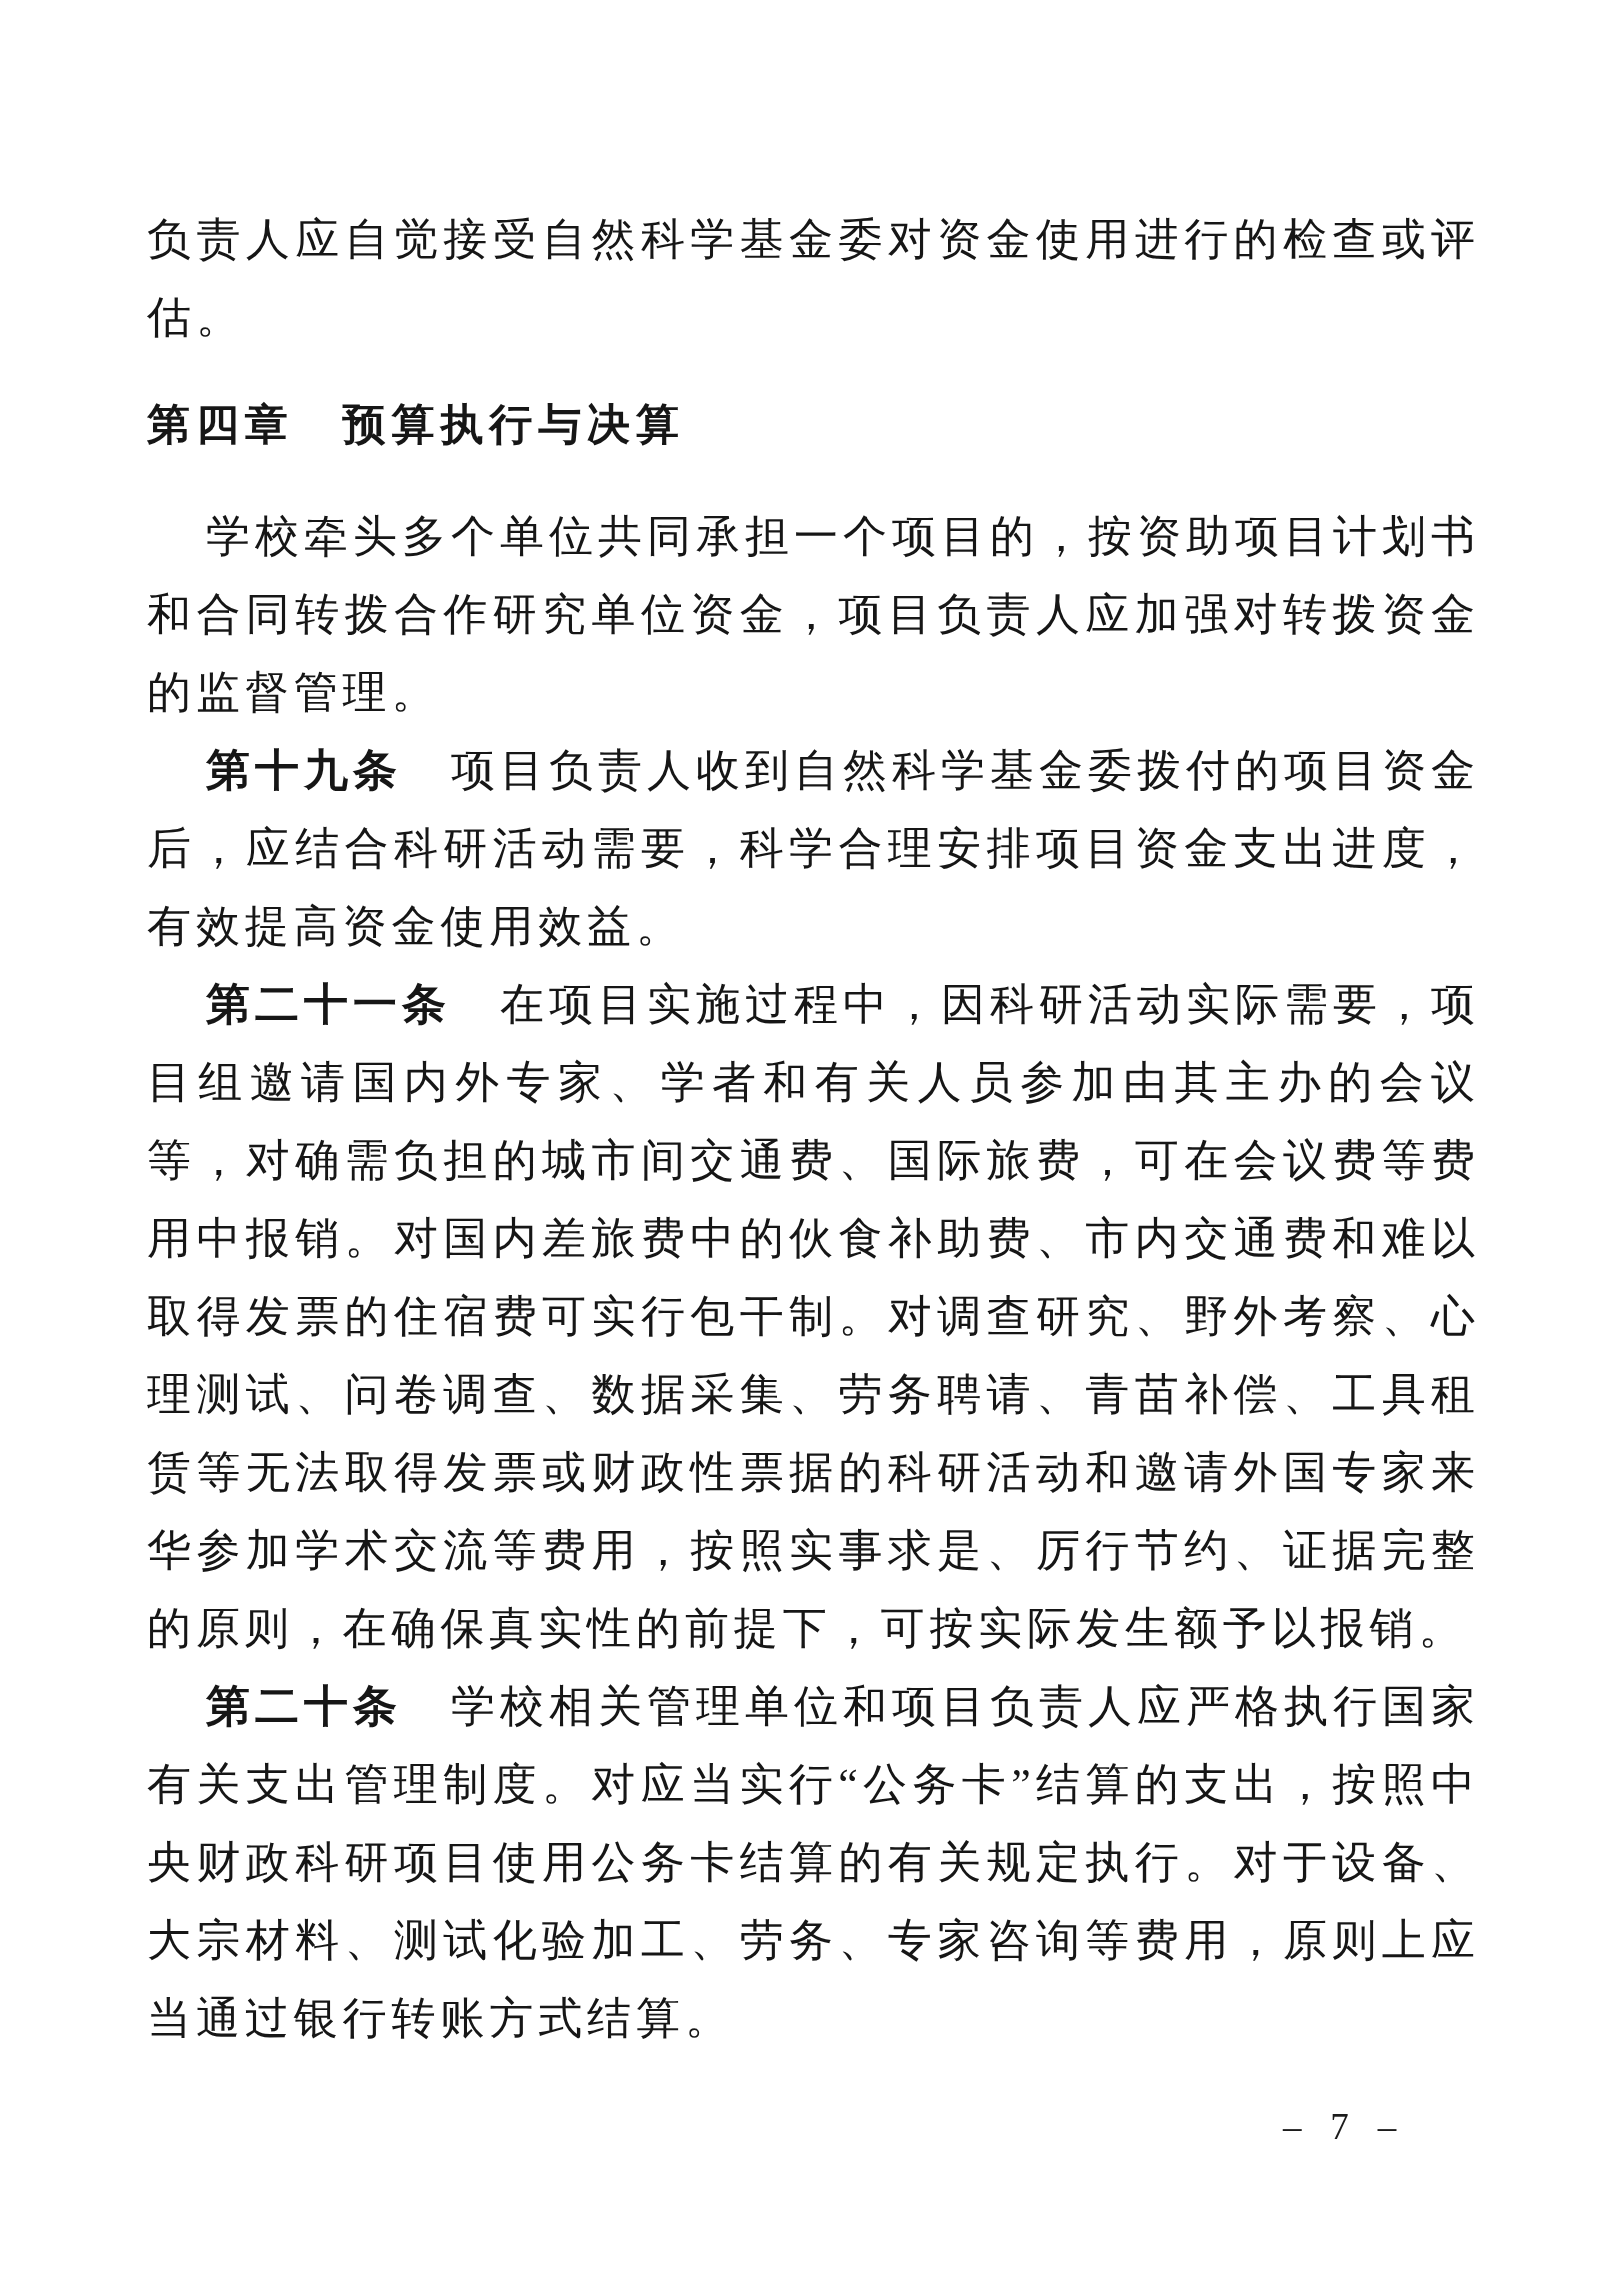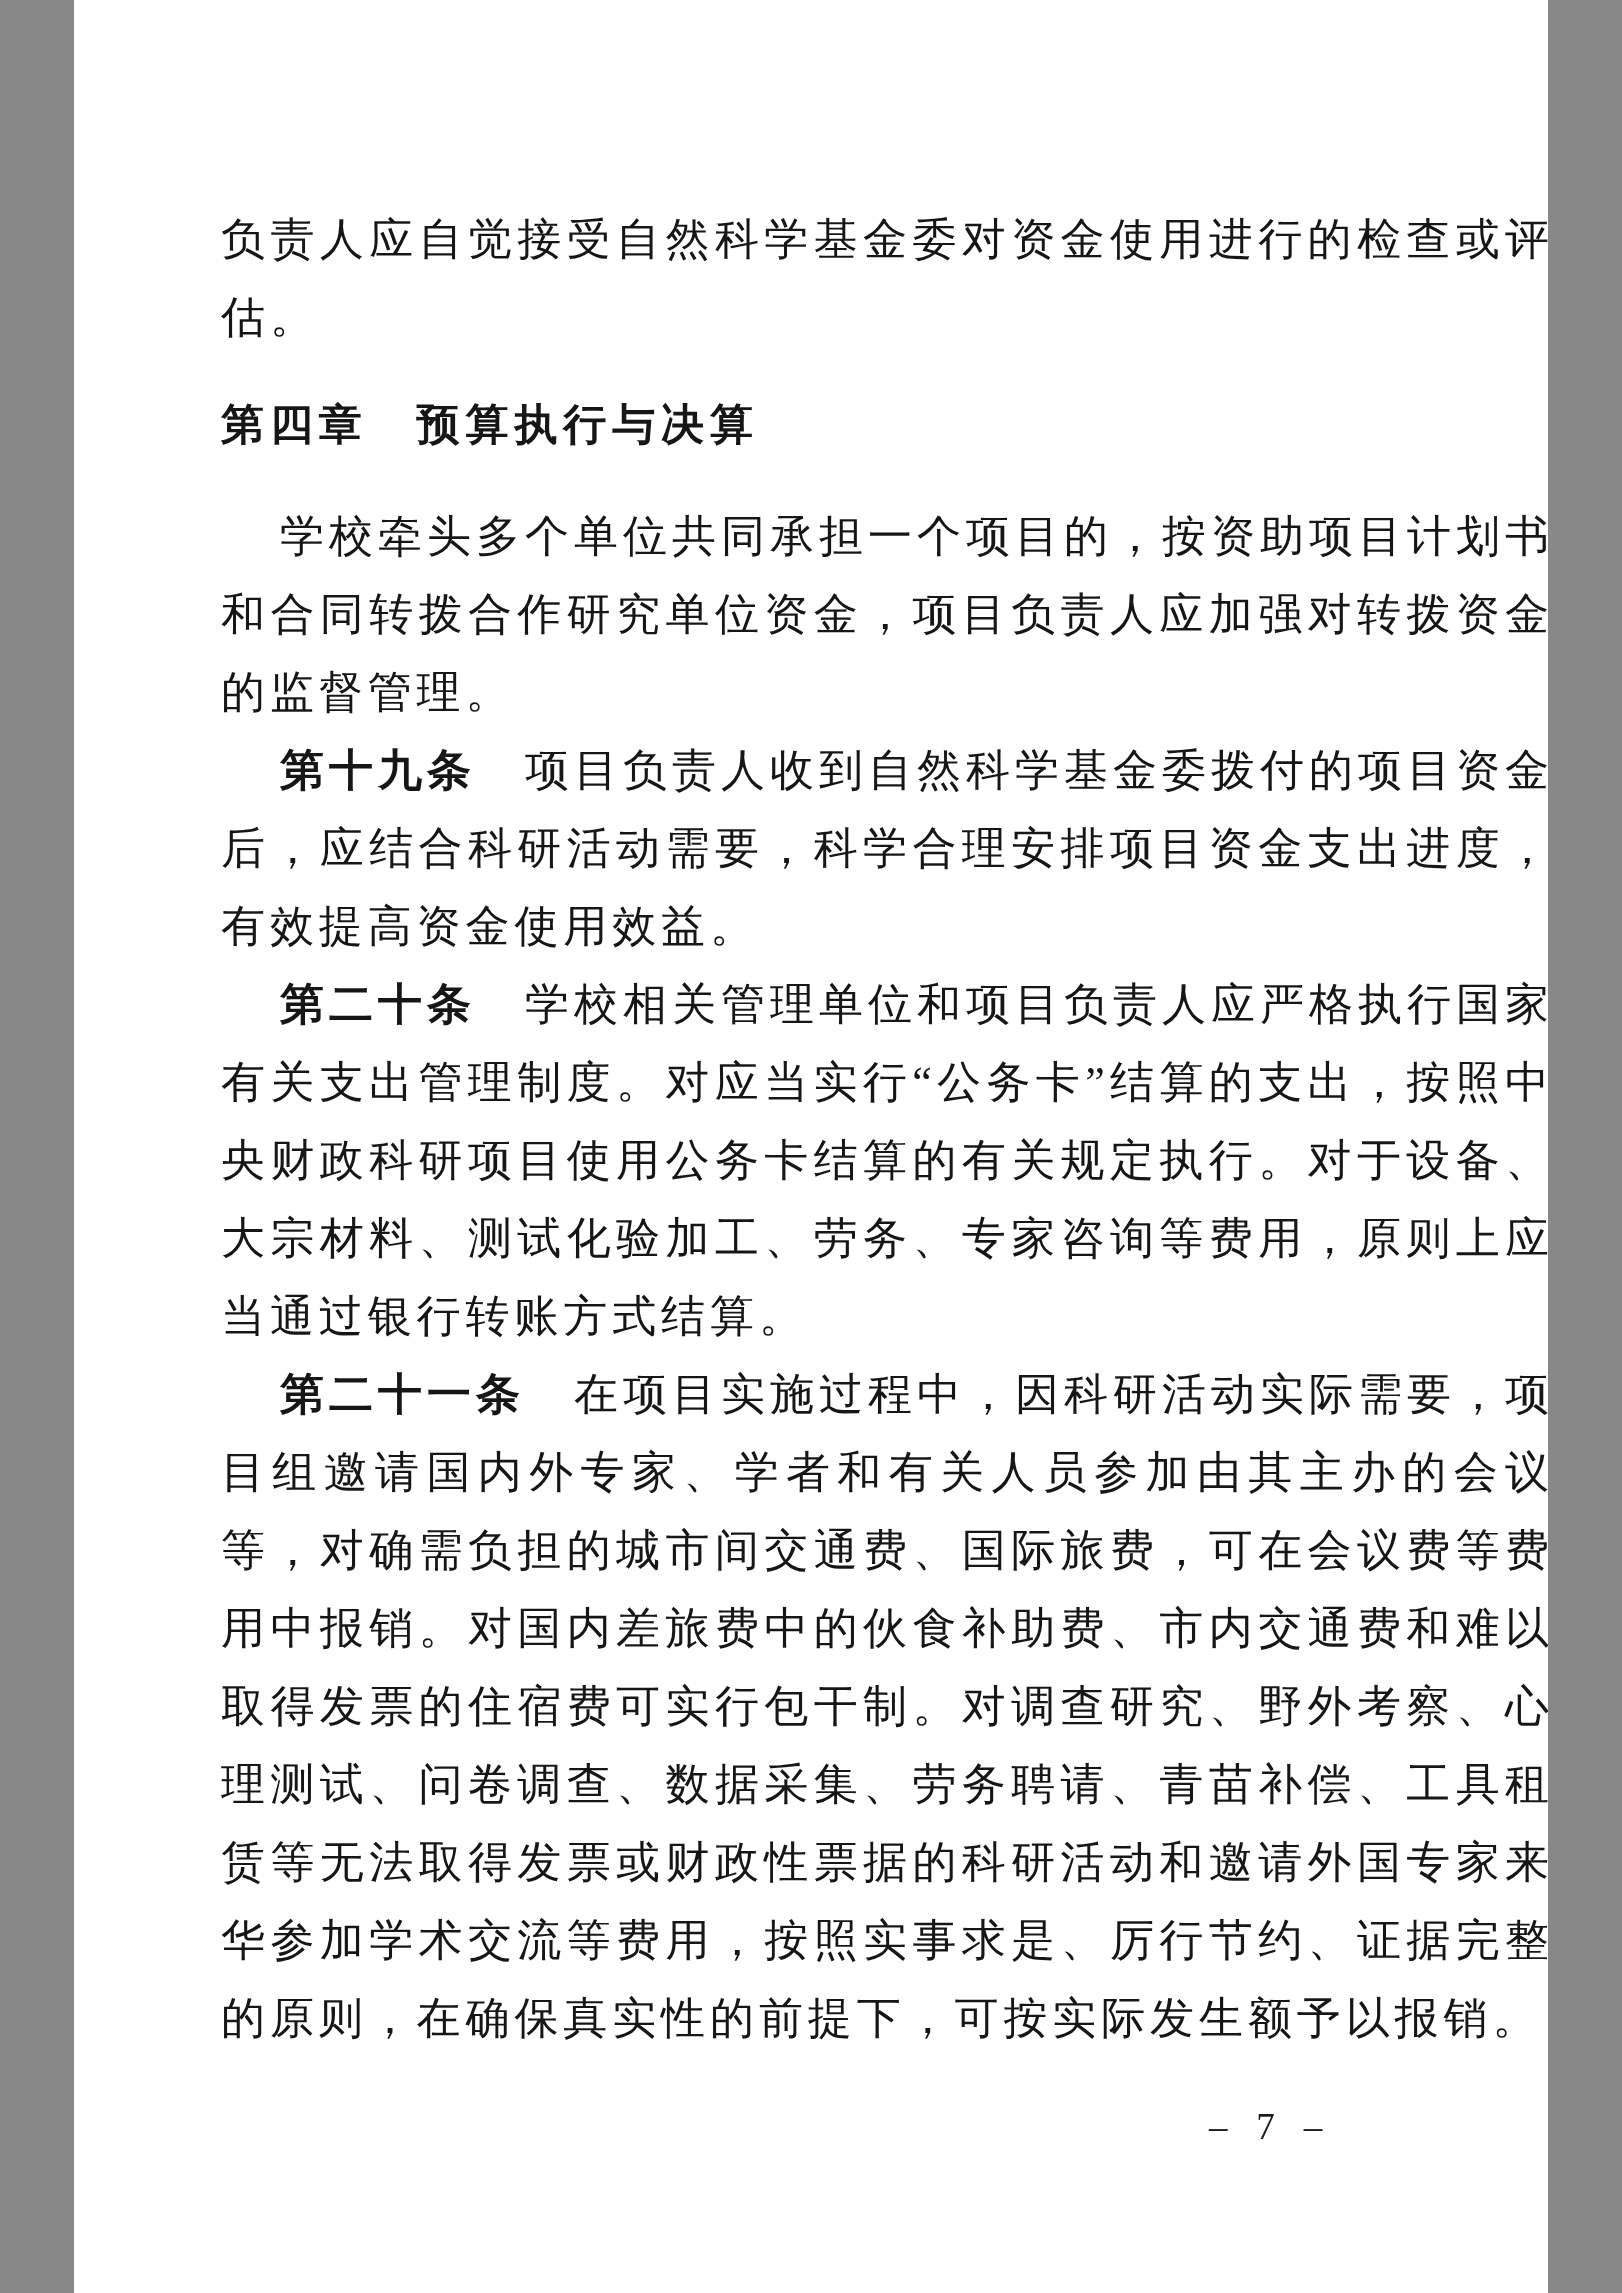--- a/index.html
+++ b/index.html
@@ -1,18 +1,18 @@
 <!DOCTYPE html>
 <html><head>
 <meta charset="utf-8">
 <style>
   html, body { margin: 0; padding: 0; background: #888; }
   .page {
     position: relative;
-    width: 1474px;
+    width: 1622px;
     height: 2294px;
     margin: 0 auto;
     background: #ffffff;
     color: #161616;
     font-family: "Liberation Serif", "DejaVu Serif", serif;
     overflow: hidden;
   }
   .content {
     position: absolute;
     left: 147px;
@@ -59,21 +59,21 @@
   <div class="content">
 
     <p class="para intro">负责人应自觉接受自然科学基金委对资金使用进行的检查或评估。</p>
 
     <p class="chapter-heading">第四章　预算执行与决算</p>
 
     <p class="para"><span>学校牵头多个单位共同承担一个项目的，按资助项目计划书和合同转拨合作研究单位资金，项目负责人应加强对转拨资金的监督管理。</span></p>
 
     <p class="para"><span class="article-label">第十九条</span><span>项目负责人收到自然科学基金委拨付的项目资金后，应结合科研活动需要，科学合理安排项目资金支出进度，有效提高资金使用效益。</span></p>
 
+    <p class="para"><span class="article-label">第二十一条</span><span>在项目实施过程中，因科研活动实际需要，项目组邀请国内外专家、学者和有关人员参加由其主办的会议等，对确需负担的城市间交通费、国际旅费，可在会议费等费用中报销。对国内差旅费中的伙食补助费、市内交通费和难以取得发票的住宿费可实行包干制。对调查研究、野外考察、心理测试、问卷调查、数据采集、劳务聘请、青苗补偿、工具租赁等无法取得发票或财政性票据的科研活动和邀请外国专家来华参加学术交流等费用，按照实事求是、厉行节约、证据完整的原则，在确保真实性的前提下，可按实际发生额予以报销。</span></p>
+
     <p class="para"><span class="article-label">第二十条</span><span>学校相关管理单位和项目负责人应严格执行国家有关支出管理制度。对应当实行“公务卡”结算的支出，按照中央财政科研项目使用公务卡结算的有关规定执行。对于设备、大宗材料、测试化验加工、劳务、专家咨询等费用，原则上应当通过银行转账方式结算。</span></p>
-
-    <p class="para"><span class="article-label">第二十一条</span><span>在项目实施过程中，因科研活动实际需要，项目组邀请国内外专家、学者和有关人员参加由其主办的会议等，对确需负担的城市间交通费、国际旅费，可在会议费等费用中报销。对国内差旅费中的伙食补助费、市内交通费和难以取得发票的住宿费可实行包干制。对调查研究、野外考察、心理测试、问卷调查、数据采集、劳务聘请、青苗补偿、工具租赁等无法取得发票或财政性票据的科研活动和邀请外国专家来华参加学术交流等费用，按照实事求是、厉行节约、证据完整的原则，在确保真实性的前提下，可按实际发生额予以报销。</span></p>
 
   </div>
 
   <div class="page-number">– 7 –</div>
 </div>
 
 
 </body></html>

